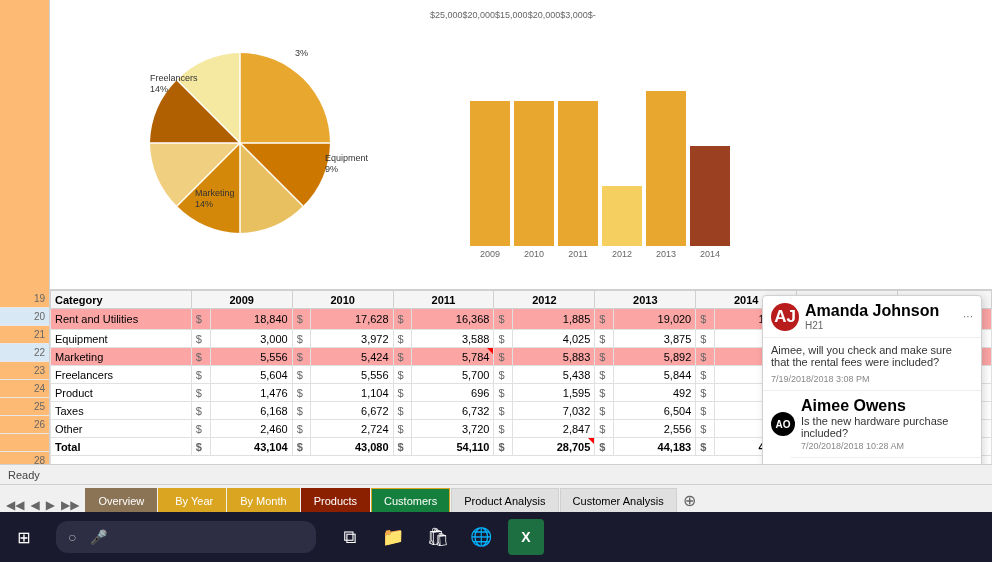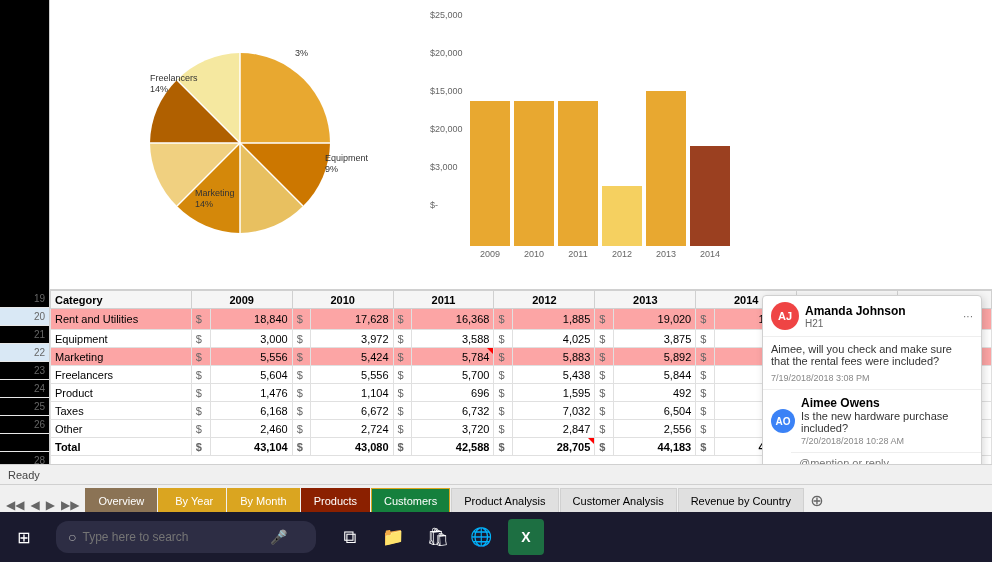--- a/index.html
+++ b/index.html
@@ -112,21 +112,21 @@
       top: 0; left: 0; right: 0;
       bottom: 48px;
       overflow: hidden;
     }
 
     
     .row-numbers {
       position: absolute;
       left: 0; top: 0; bottom: 0;
       width: 50px;
-      background: #000000;
+      background: #fdba74;
       border-right: 1px solid #d0d0d0;
       z-index: 10;
     }
     .row-num {
       height: 18px;
       display: flex; align-items: center; justify-content: flex-end;
       padding-right: 4px;
       font-size: 10px;
       color: #666;
       border-bottom: 1px solid #e8e8e8;
@@ -189,21 +189,21 @@
     }
     .bar-label {
       font-size: 9px;
       color: #666;
       margin-top: 2px;
     }
     .y-axis-labels {
       position: absolute;
       left: 0; top: 10px;
       display: flex;
-      flex-direction: column;
+      flex-direction: row;
       justify-content: space-between;
       height: 200px;
       font-size: 9px;
       color: #666;
     }
 
     
     .data-table {
       width: 100%;
       border-collapse: collapse;
@@ -250,40 +250,40 @@
     .comment-header {
       display: flex;
       align-items: center;
       padding: 6px 8px;
       gap: 6px;
       border-bottom: 1px solid #eee;
     }
     .comment-avatar {
       width: 28px; height: 28px;
       border-radius: 50%;
-      background: #ef4444;
+      background: #b91c1c;
       display: flex; align-items: center; justify-content: center;
-      color: white; font-size: 11px; font-weight: 600;
+      color: white; font-size: 17px; font-weight: 600;
       flex-shrink: 0;
     }
-    .comment-name { font-weight: 600; font-size: 12px; }
+    .comment-name { font-weight: 600; font-size: 16px; }
     .comment-ref { font-size: 10px; color: #666; }
     .comment-actions { margin-left: auto; font-size: 10px; color: #666; }
     .comment-body { padding: 6px 8px; font-size: 11px; color: #333; }
     .comment-time { font-size: 9px; color: #888; padding: 0 8px 6px; }
     .comment-reply {
       display: flex; align-items: center;
       padding: 6px 8px;
       border-top: 1px solid #eee;
       gap: 6px;
     }
     .comment-reply .avatar2 {
       width: 24px; height: 24px;
       border-radius: 50%;
-      background: #3b82f6;
+      background: #000000;
       display: flex; align-items: center; justify-content: center;
       color: white; font-size: 10px; font-weight: 600;
       flex-shrink: 0;
     }
     .reply-body { font-size: 11px; color: #333; margin-bottom: 2px; }
     .reply-time { font-size: 9px; color: #888; }
     .mention-input {
       display: flex;
       align-items: center;
       padding: 4px 8px;
@@ -553,21 +553,21 @@
                 <td class="num-col"></td>
               <td></td>
             </tr>
             <tr class="total-row">
               <td class="cat-col">Total</td>
               <td class="dollar-col">$</td>
                 <td class="num-col">43,104</td>
               <td class="dollar-col">$</td>
                 <td class="num-col">43,080</td>
               <td class="dollar-col">$</td>
-                <td class="num-col">42,588</td>
+                <td class="num-col">54,110</td>
               <td class="dollar-col">$</td>
                 <td class="num-col" style="position:relative;">28,705<span class="red-triangle" style="position:absolute;top:0;right:0;"></span></td>
               <td class="dollar-col">$</td>
                 <td class="num-col">44,183</td>
               <td class="dollar-col">$</td>
                 <td class="num-col">43,776</td>
               <td class="dollar-col">$</td>
                 <td class="num-col"></td>
               <td></td>
             </tr>
@@ -633,34 +633,30 @@
     </div>
     <div class="sheet-tab customers">
       <span>Customers</span>
     </div>
     <div class="sheet-tab">
       <span>Product Analysis</span>
     </div>
     <div class="sheet-tab">
       <span>Customer Analysis</span>
     </div>
-    <div class="sheet-tab">
-      <span>Revenue by Country</span>
-    </div>
     <div class="sheet-tab-add">⊕</div>
   </div>
 </div>
 
 <div class="taskbar">
   <div class="taskbar-start">
     <span class="win-logo">⊞</span>
   </div>
   <div class="taskbar-search">
     <span style="margin-right:6px; font-size:14px;">○</span>
-    <input type="text" style="background: none; border: none; outline: none; color: rgb(204, 204, 204); font-size: 12px; width: 180px;" placeholder="Type here to search">
     <span class="mic-icon">🎤</span>
   </div>
   <div class="taskbar-icons">
     <div class="taskbar-icon">⧉</div>
     <div class="taskbar-icon">📁</div>
     <div class="taskbar-icon">🛍</div>
     <div class="taskbar-icon" style="color:#3b82f6;">🌐</div>
     <div class="taskbar-icon active" style="background:#1D6F42; color:white; font-weight:700; font-size:14px;">X</div>
   </div>
 </div>

